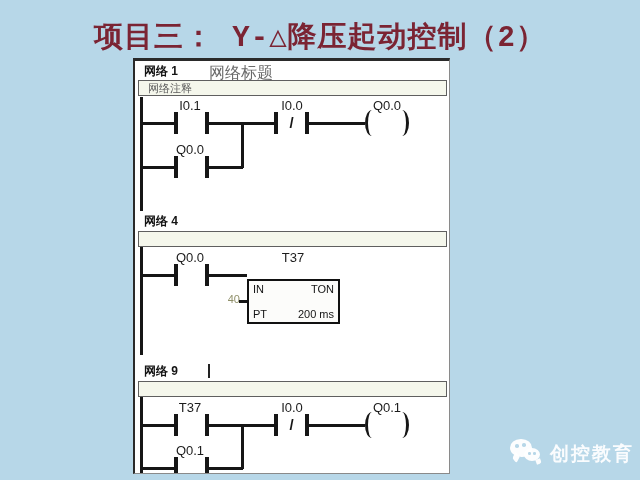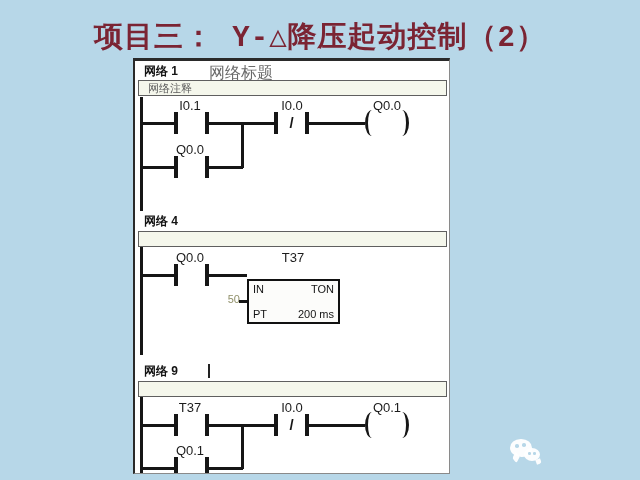--- a/index.html
+++ b/index.html
@@ -124,21 +124,21 @@
       </div>
       <div class="wire-h" style="left:74px;top:213px;width:38px;"></div>
 
       <div class="lbl" style="left:128px;top:189px;">T37</div>
       <div class="tbox" style="left:112px;top:218px;width:93px;height:45px;">
         <div class="tl">IN</div>
         <div class="tr">TON</div>
         <div class="bl">PT</div>
         <div class="brr">200 ms</div>
       </div>
-      <div class="preset" style="left:81px;top:232px;">50</div>
+      <div class="preset" style="left:81px;top:232px;">40</div>
       <div class="wire-h" style="left:104px;top:239px;width:8px;"></div>
 
       <div class="nethdr" style="left:9px;top:302px;">网络 9</div>
       <div class="cursorbar" style="left:73px;top:303px;"></div>
       <div class="cmt" style="top:320px;"></div>
 
       <div class="wire-v" style="left:5px;top:336px;height:80px;width:3px;"></div>
 
       <div class="wire-h" style="left:7px;top:363px;width:32px;"></div>
       <div class="lbl" style="left:25px;top:339px;">T37</div>
@@ -178,15 +178,16 @@
         <div class="eye" style="left:5px;top:5px;width:3.5px;height:3.5px;"></div>
         <div class="eye" style="left:12px;top:4px;width:3.5px;height:3.5px;"></div>
       </div>
       <div class="tail1"></div>
       <div class="bub bub2">
         <div class="eye" style="left:4px;top:4px;width:2.5px;height:2.5px;"></div>
         <div class="eye" style="left:9px;top:4px;width:2.5px;height:2.5px;"></div>
       </div>
       <div class="tail2"></div>
     </div>
+    <div class="wm-text">创控教育</div>
   </div>
 
 </div>
 
 </body></html>

